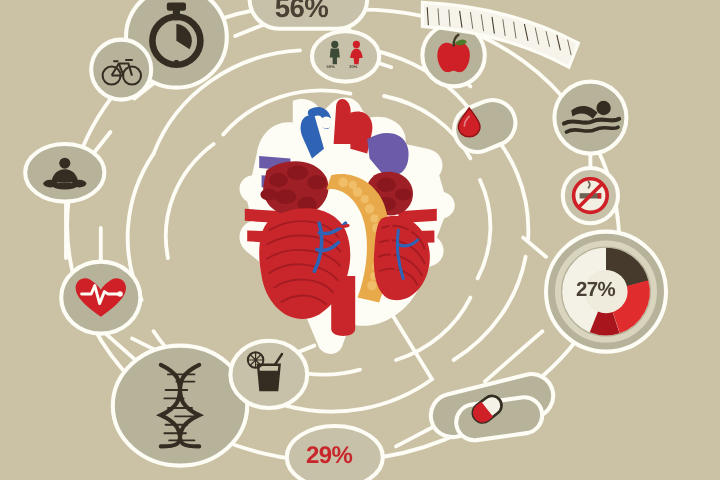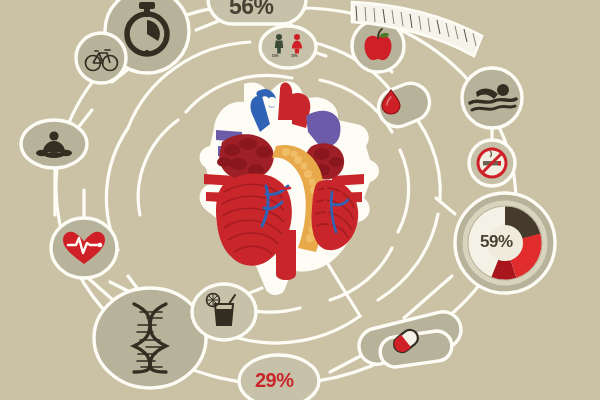--- a/index.html
+++ b/index.html
@@ -356,17 +356,17 @@
       </g>
       <g stroke="#2f63b5" stroke-width="2.6" fill="none" stroke-linecap="round">
         <path d="M50,2 C48,16 50,30 54,42"></path>
         <path d="M50,14 C56,16 62,14 66,10"></path>
       </g>
     </g>
   </svg>
 
   <div class="pct-label" id="lbl56">56%</div>
   <div class="pct-label" id="lbl74">29%</div>
-  <div class="pct-label" id="lbl27">59%</div>
+  <div class="pct-label" id="lbl27">27%</div>
   <div class="minipct" id="mpM">50%</div>
   <div class="minipct" id="mpF">30%</div>
 
 </div>
 
 </body></html>

